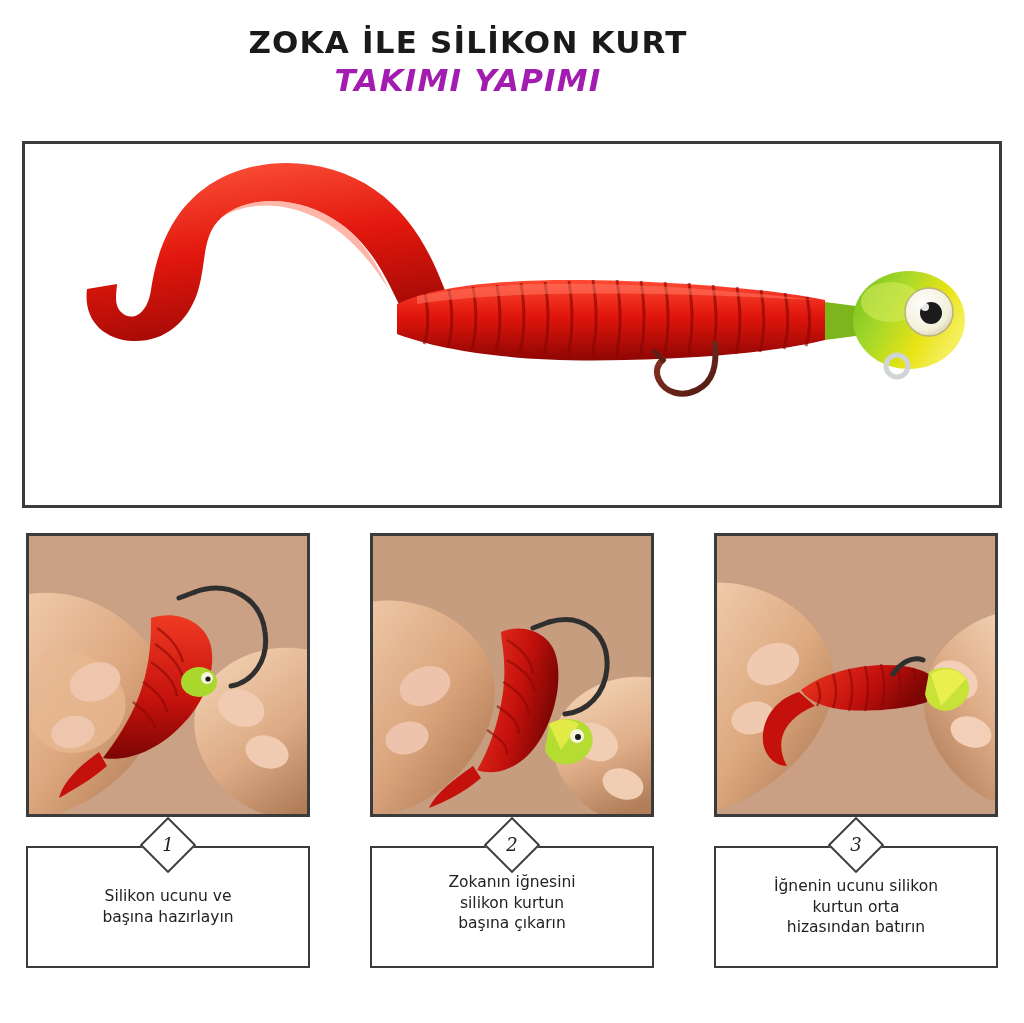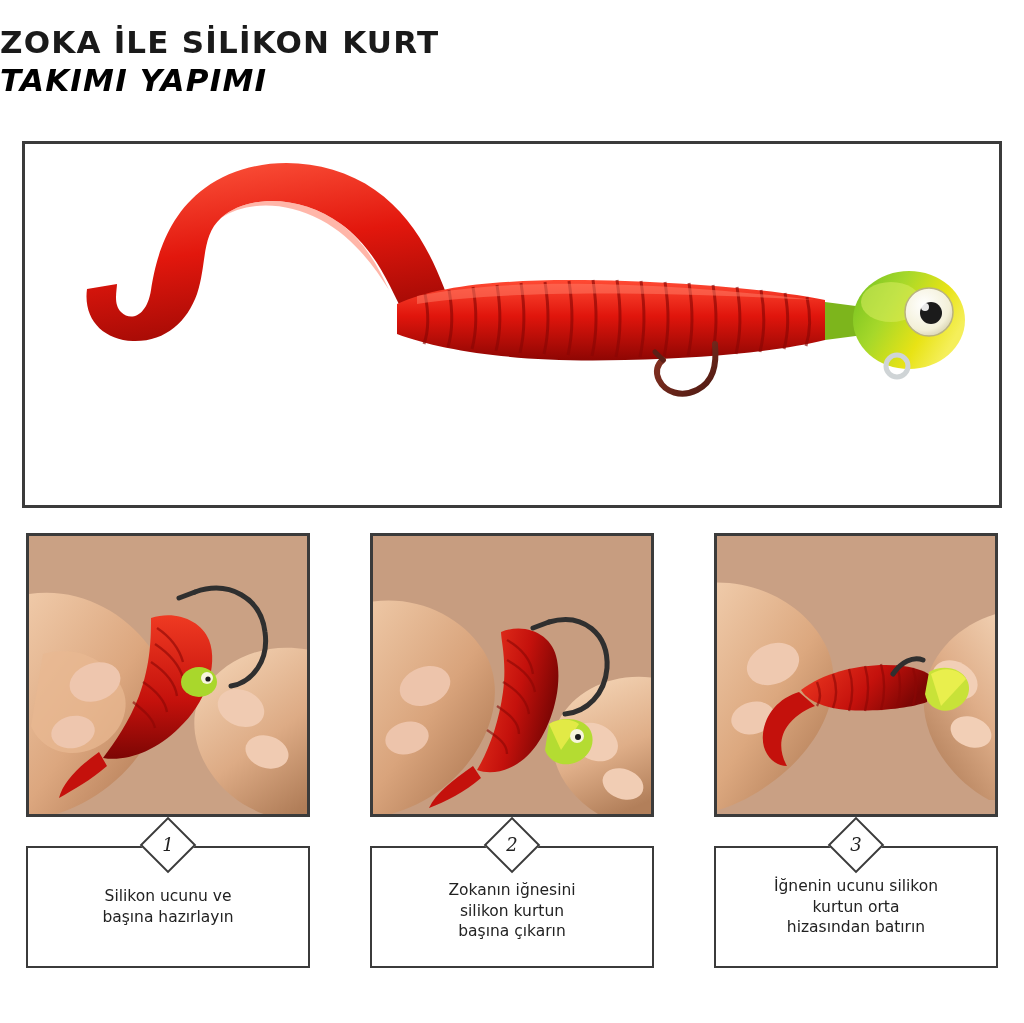--- a/index.html
+++ b/index.html
@@ -18,36 +18,37 @@
     background: #ffffff;
     overflow: hidden;
   }
 
   
   .title-block {
     position: absolute;
     top: 26px;
     left: 0;
     width: 936px;
+    text-align: center;
   }
   .title-line1 {
     font-family: "DejaVu Sans", sans-serif;
     font-weight: bold;
     font-size: 31px;
     letter-spacing: 1.2px;
     color: #1a1a1a;
     line-height: 1.05;
   }
   .title-line2 {
     font-family: "DejaVu Sans", sans-serif;
     font-weight: bold;
     font-style: italic;
     font-size: 31px;
     letter-spacing: 1.2px;
-    color: #000000;
+    color: #a21caf;
     line-height: 1.15;
     margin-top: 4px;
   }
 
   
   .hero-frame {
     position: absolute;
     left: 22px;
     top: 141px;
     width: 980px;
@@ -352,21 +353,21 @@
 
             <path d="M176 188 C 190 180, 208 182, 216 192 C 224 204, 218 220, 204 226
                      C 190 232, 176 226, 172 214 Z" fill="#b4dc32"></path>
             <path d="M176 188 C 186 182, 198 182, 206 188 L 188 214 Z" fill="#e2ea46"></path>
             <circle cx="204" cy="200" r="7" fill="#f7f4dd"></circle>
             <circle cx="205" cy="201" r="3" fill="#1c1c1c"></circle>
           </svg>
         </div>
       </div>
       <div class="caption-box">
-        <div class="caption-text" style="top:32px">
+        <div class="caption-text" style="top:24px">
           <span>Zokanın iğnesini</span><br>
           <span>silikon kurtun</span><br>
           <span>başına çıkarın</span>
         </div>
       </div>
       <div class="badge"></div>
       <div class="badge-num">2</div>
     </div>
 
     <div class="step step-3">

